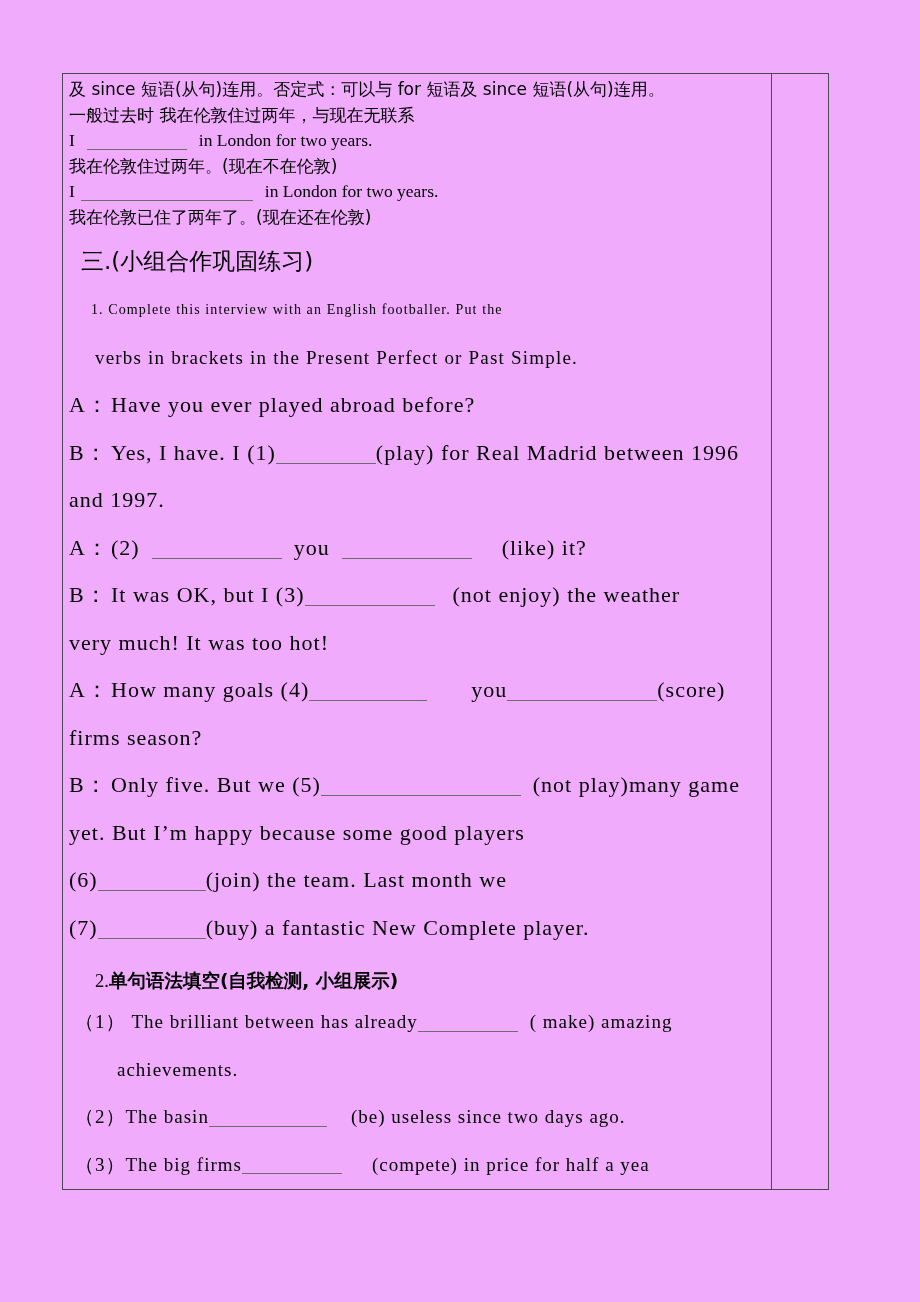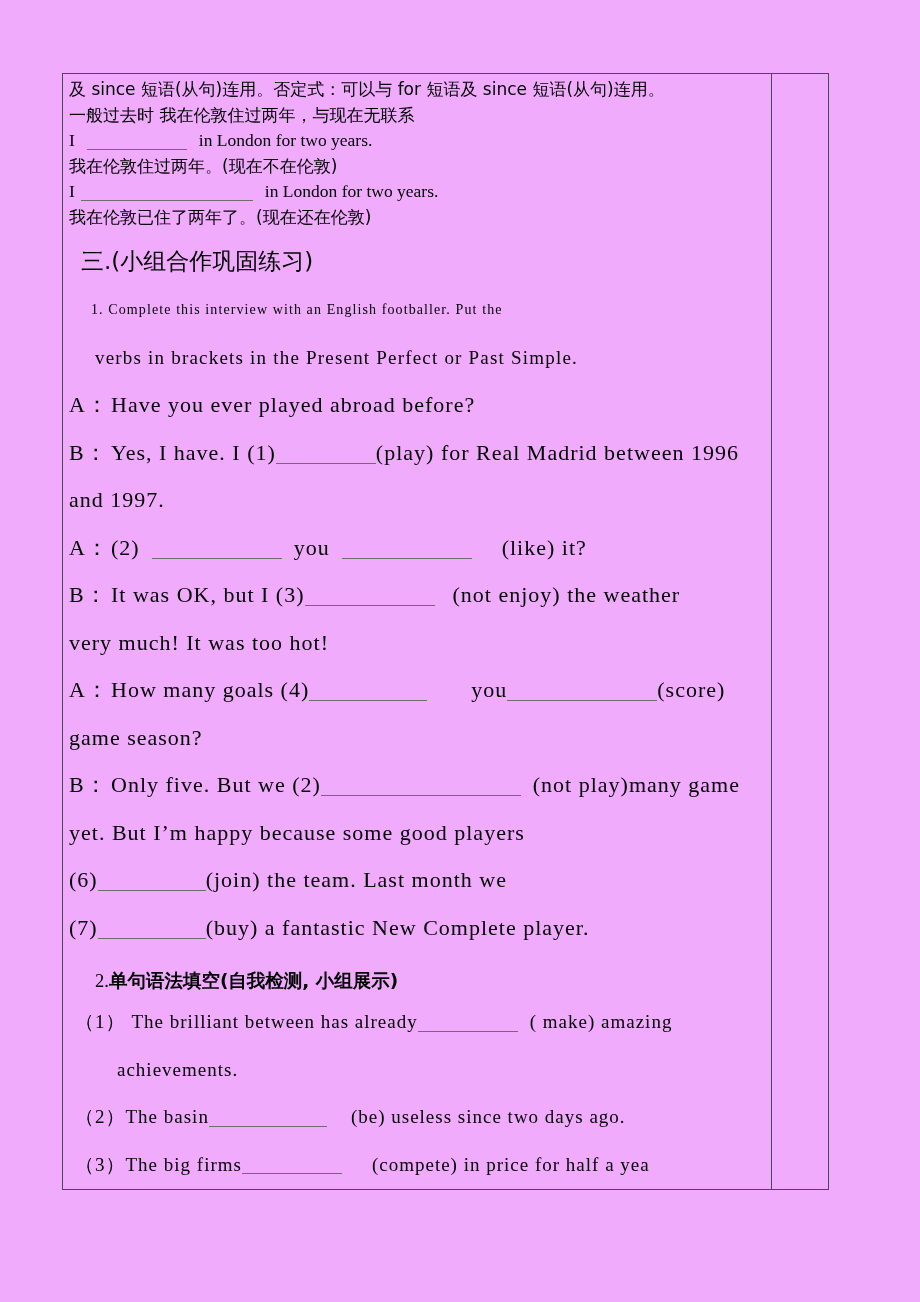--- a/index.html
+++ b/index.html
@@ -224,25 +224,25 @@
             <span class="spk">B：</span><span>It was OK,  but I (3)</span><span class="blank w130"></span><span class="sp18"></span><span>(not enjoy)  the  weather</span>
           </div>
           <div class="dlg cont">
             <span>very much! It was too hot!</span>
           </div>
 
           <div class="dlg">
             <span class="spk">A：</span><span>How many goals (4)</span><span class="blank w118"></span><span class="sp44"></span><span>you</span><span class="blank w150"></span><span>(score)</span>
           </div>
           <div class="dlg cont">
-            <span>game season?</span>
-          </div>
-
-          <div class="dlg">
-            <span class="spk">B：</span><span>Only five. But we (2)</span><span class="blank w200"></span><span class="sp12"></span><span>(not play)many game</span>
+            <span>firms season?</span>
+          </div>
+
+          <div class="dlg">
+            <span class="spk">B：</span><span>Only five. But we (5)</span><span class="blank w200"></span><span class="sp12"></span><span>(not play)many game</span>
           </div>
           <div class="dlg cont">
             <span>yet.   But   I’m   happy   because   some   good   players</span>
           </div>
           <div class="dlg cont">
             <span>(6)</span><span class="blank w108"></span><span>(join)   the   team.      Last   month   we</span>
           </div>
           <div class="dlg cont">
             <span>(7)</span><span class="blank w108"></span><span>(buy) a fantastic New Complete player.</span>
           </div>

